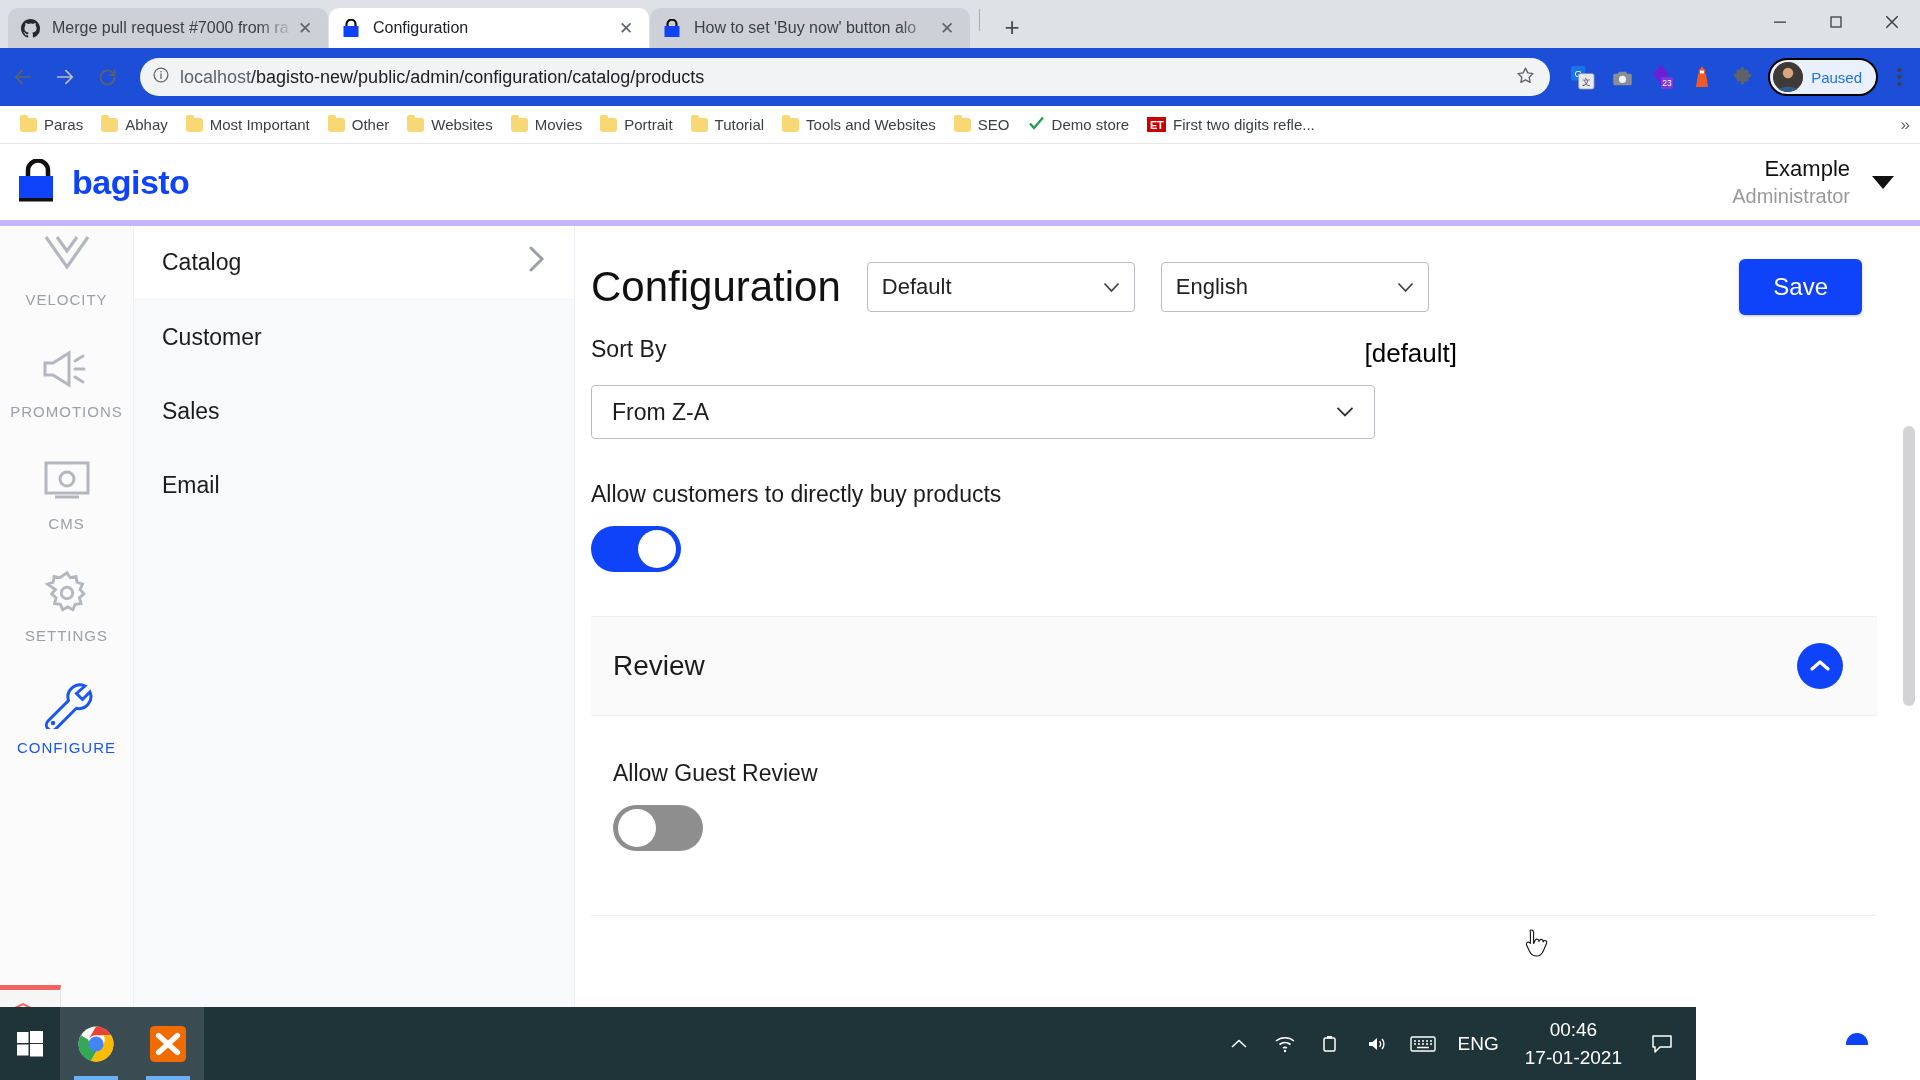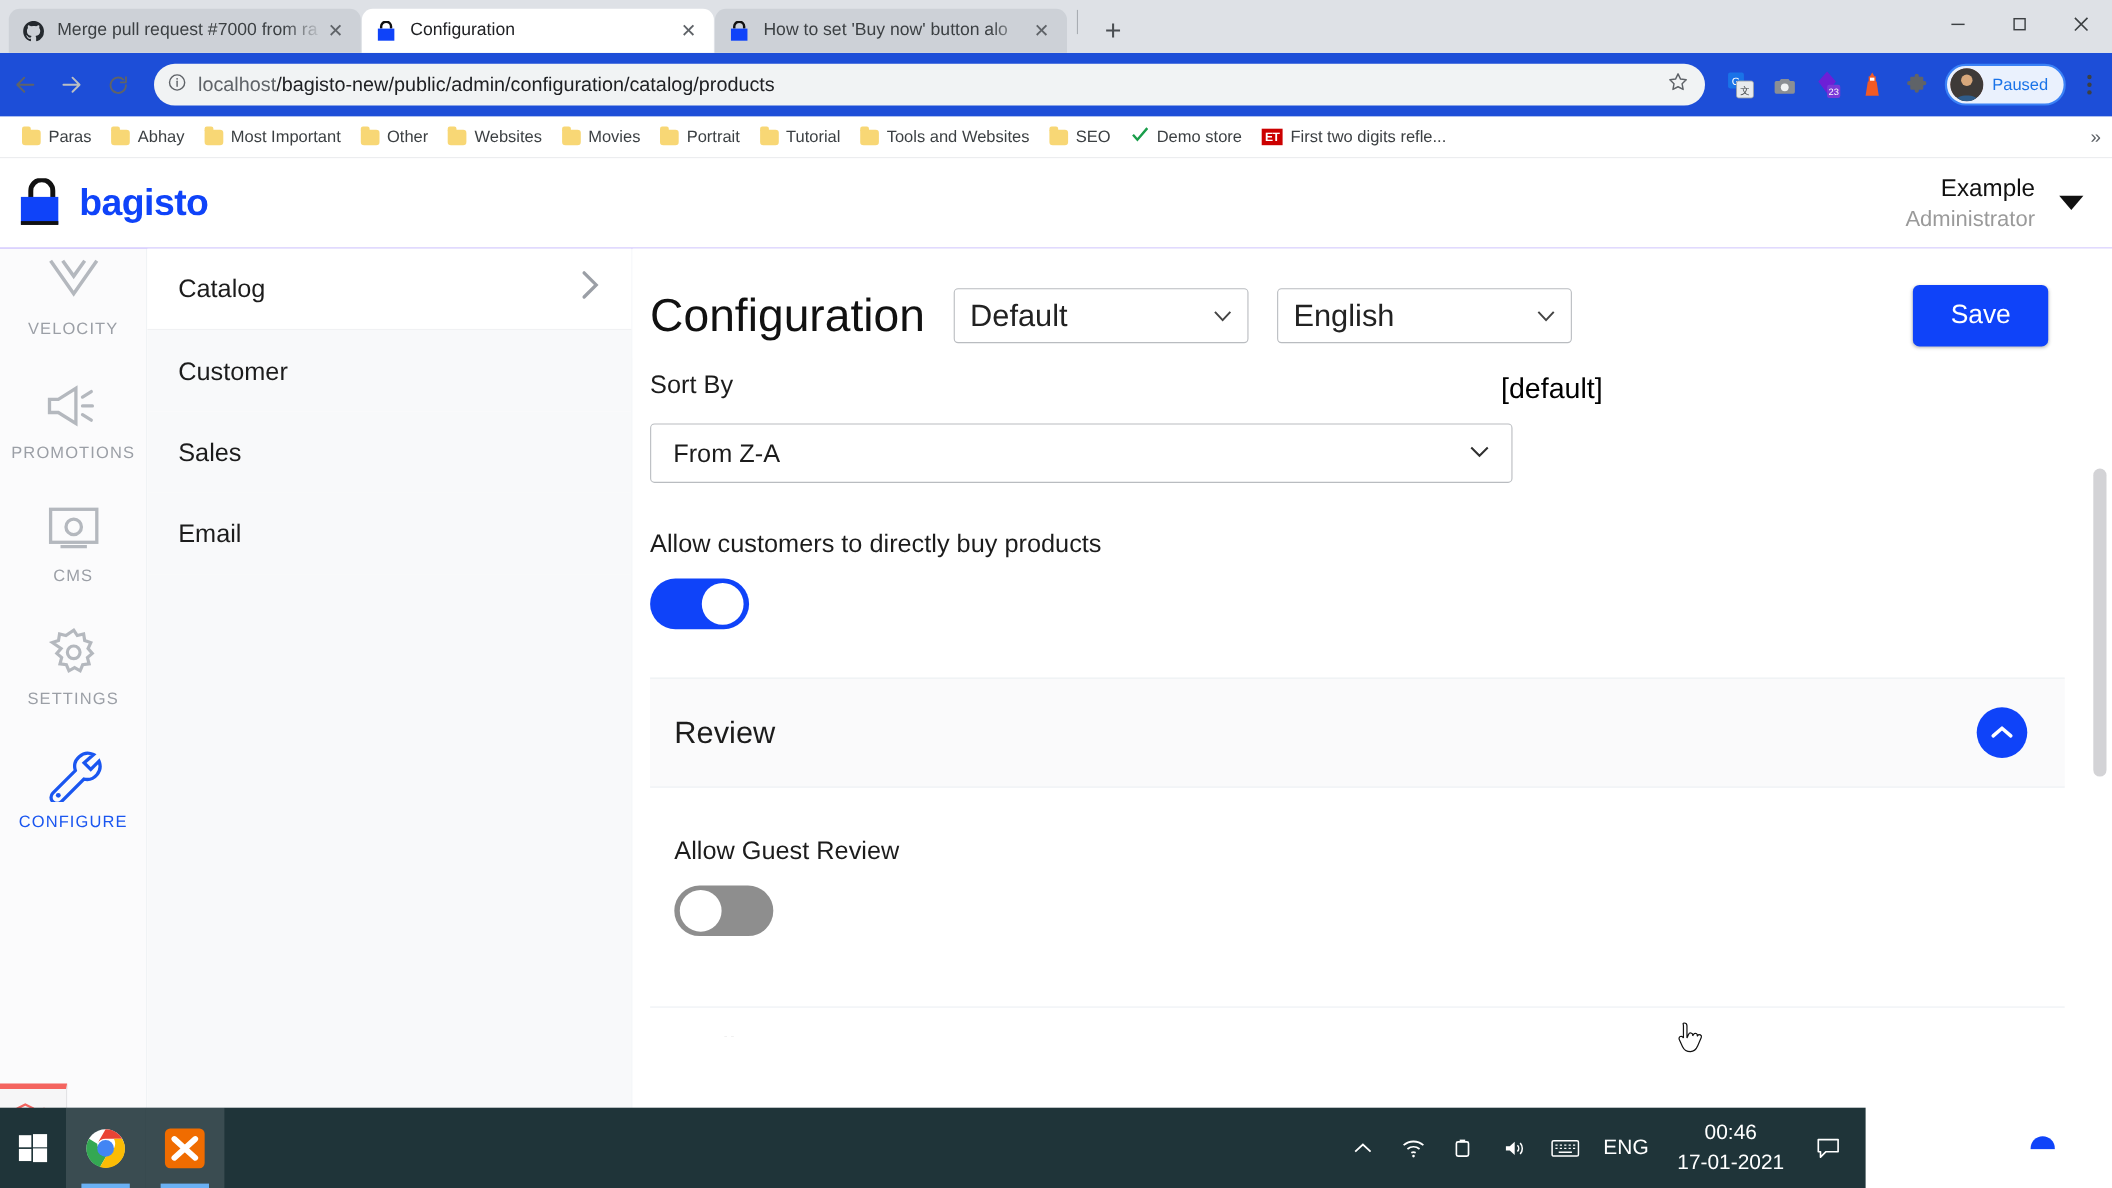--- a/index.html
+++ b/index.html
@@ -56,21 +56,21 @@
     display: flex; align-items: center; padding: 0 12px; margin: 0 10px;
     position: relative;
   }
   .omnibox .url { font-size: 18px; color: #202124; margin-left: 10px; white-space: nowrap; }
   .omnibox .url .host { color: #5f6368; }
   .star { position: absolute; right: 14px; color: #5f6368; }
   .ext { width: 36px; height: 36px; display:flex; align-items:center; justify-content:center;
          position: relative; }
   .profile-pill {
     display: flex; align-items: center; gap: 8px; height: 38px;
-    border: 2px solid #3b82f6; border-radius: 19px; padding: 0 14px 0 3px;
+    border: 2px solid #000000; border-radius: 19px; padding: 0 14px 0 3px;
     background: #eaf1fd; margin-left: 4px;
   }
   .avatar-img { width: 30px; height: 30px; border-radius: 50%; overflow:hidden;
                 background:#6d4c41; }
   .paused-label { font-size: 15px; color: #1a73e8; }
   .kebab { width: 34px; height: 38px; display:flex; align-items:center; justify-content:center; }
 
   .bookmarks {
     height: 38px; background: #ffffff; display: flex; align-items: center;
     padding: 0 12px; gap: 2px; border-bottom: 1px solid #e4e6e9; position: relative;
@@ -84,21 +84,21 @@
   .bm-overflow { position: absolute; right: 10px; font-size: 17px; color: #5f6368; }
   .et-icon { width:19px; height:15px; background:#cc0000; color:#fff; font-size:11px;
              font-weight:bold; display:flex; align-items:center; justify-content:center;
              letter-spacing:-0.5px; flex:0 0 19px;}
 
   
   .viewport { position: relative; width: 1920px; height: 901px; background: #fff; overflow: hidden; }
 
   .app-header {
     height: 82px; background: #ffffff; display: flex; align-items: center;
-    padding: 0 0 0 16px; border-bottom: 1px solid #c4b5fd; position: relative;
+    padding: 0 0 0 16px; border-bottom: 6px solid #c4b5fd; position: relative;
   }
   .logo-wrap { display: flex; align-items: center; gap: 12px; }
   .logo-bag { width: 44px; height: 46px; position: relative; }
   .brand-text { font-size: 34px; font-weight: bold; color: #0f43f9; letter-spacing: -0.5px; }
   .user-box { margin-left: auto; display: flex; align-items: center; gap: 22px; padding-right: 26px; }
   .user-names { text-align: right; line-height: 1.3; }
   .user-name { font-size: 22px; color: #111; }
   .user-role { font-size: 20px; color: #9a9a9a; }
   .caret-down { width: 0; height: 0; border-left: 11px solid transparent;
                 border-right: 11px solid transparent; border-top: 13px solid #111; }
@@ -132,21 +132,21 @@
   .content-col { flex: 1 1 auto; position: relative; background: #ffffff; overflow: hidden; }
 
   .config-top {
     display: flex; align-items: center; padding: 22px 0 0 16px; gap: 26px;
     background: #ffffff; height: 100px;
   }
   .config-title { font-size: 42px; color: #111; font-weight: normal; }
   .select-box {
     height: 50px; min-width: 268px; border: 1px solid #b9bcc0; border-radius: 4px;
     background: #fff; display: flex; align-items: center; padding: 0 14px;
-    font-size: 28px; color: #222;
+    font-size: 22px; color: #222;
   }
   .select-box .chev { margin-left: auto; font-size: 18px; color: #444; }
   .save-btn {
     margin-left: auto; margin-right: 58px; background: #0f43f9; color: #fff;
     font-size: 24px; padding: 14px 34px; border-radius: 6px; border: none;
     box-shadow: 0 1px 3px rgba(0,0,0,.25);
   }
 
   .panel { padding: 0 0 0 16px; }
   .field-row { position: relative; padding: 10px 0 0 0; }

